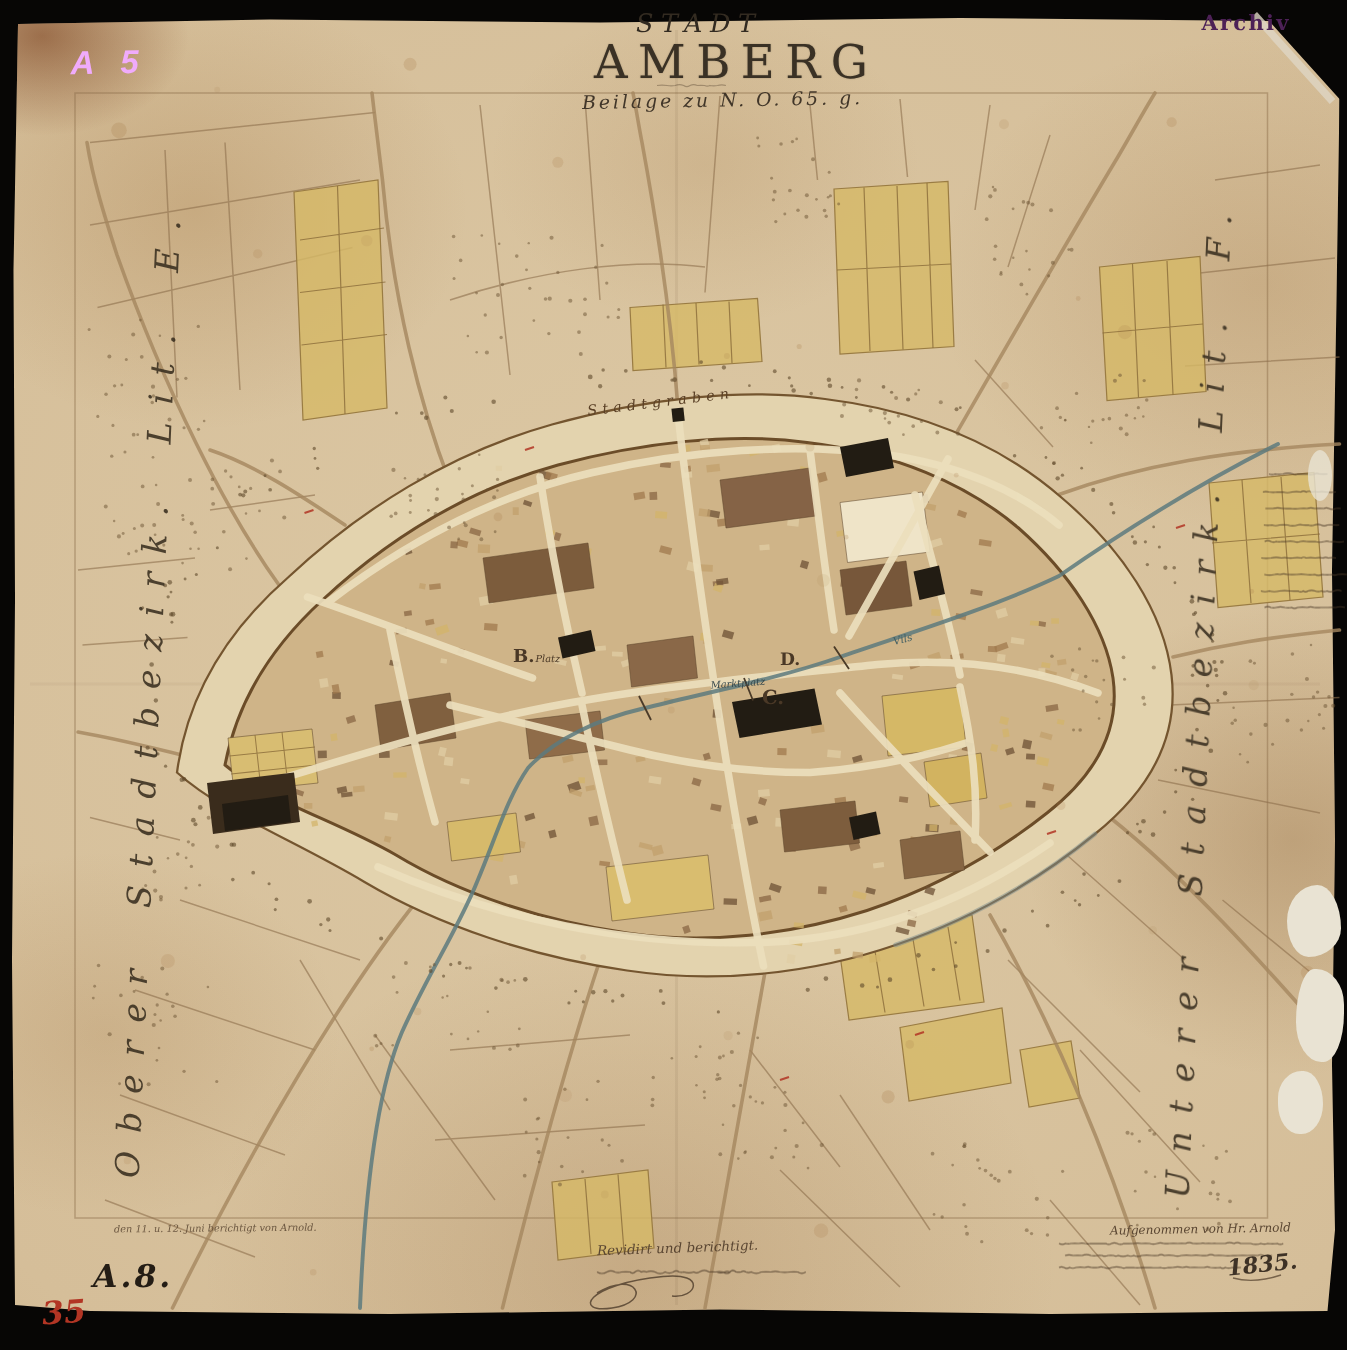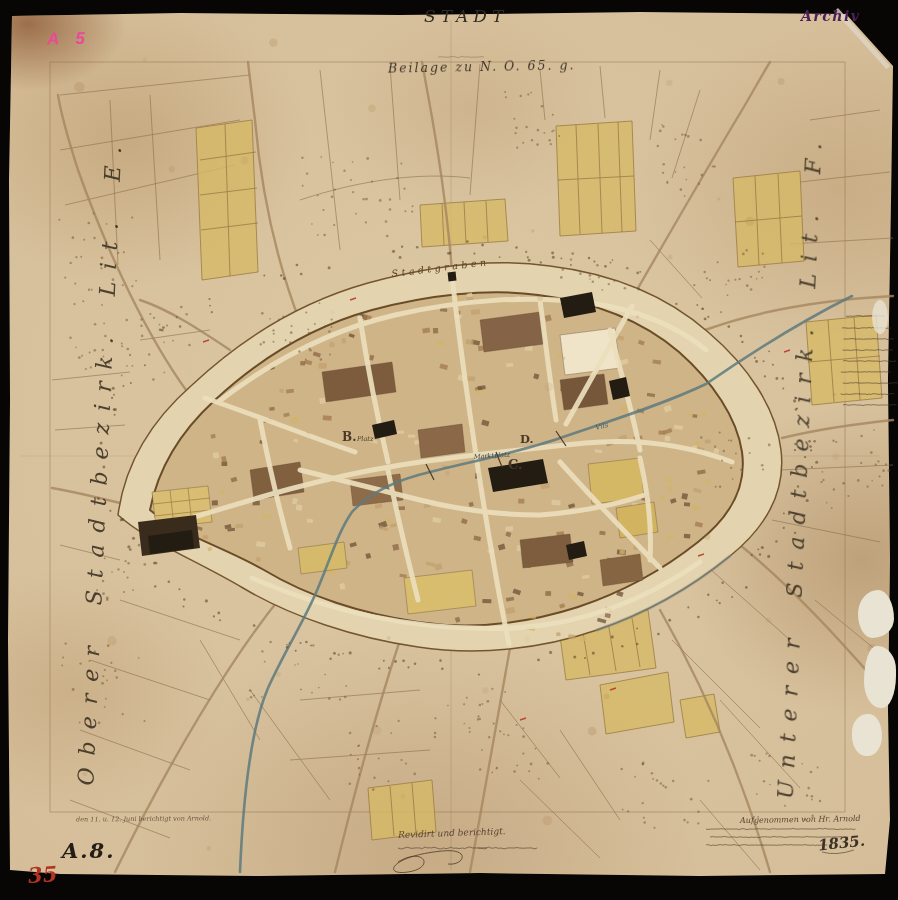--- a/index.html
+++ b/index.html
@@ -14,22 +14,22 @@
       radial-gradient(380px 300px at 420px 845px, rgba(138,92,48,.22), transparent 75%),
       radial-gradient(240px 210px at 862px 560px, rgba(132,88,44,.3), transparent 75%),
       radial-gradient(220px 170px at 70px 690px, rgba(150,104,54,.18), transparent 72%),
       radial-gradient(1250px 1150px at 450px 430px, #dcc8a4 0%, #d5be99 50%, #c8ad84 85%, #b99c72 100%);
   }
   .map-svg{position:absolute;left:0;top:0;}
   .overlay{position:absolute;white-space:nowrap;}
   .t-kicker{font-style:italic;font-size:17px;letter-spacing:5px;color:#332b21;}
   .t-main{font-size:31px;letter-spacing:7px;color:#3a3125;text-shadow:0 0 1px rgba(58,49,37,.4);}
   .t-sub{font-style:italic;font-size:12.5px;letter-spacing:2px;color:#413629;}
-  .stamp-archiv{font-weight:bold;font-size:14px;letter-spacing:1.5px;color:#4d2157;font-style:italic;}
-  .mark-a5{font-family:"Liberation Sans",sans-serif;font-weight:bold;font-style:italic;font-size:17px;letter-spacing:6px;color:#ec4899;}
+  .stamp-archiv{font-weight:bold;font-size:14px;letter-spacing:1.5px;color:#4d2157;}
+  .mark-a5{font-family:"Liberation Sans",sans-serif;font-weight:bold;font-style:italic;font-size:22px;letter-spacing:6px;color:#f0abfc;}
   .mark-a8{font-weight:bold;font-style:italic;font-size:21px;letter-spacing:2px;color:#241d15;margin-top:20px;}
   .mark-red{font-weight:bold;font-style:italic;font-size:21px;color:#b23524;}
   .side-label{font-style:italic;font-size:22px;letter-spacing:12px;word-spacing:10px;color:rgba(56,45,31,.88);}
   .script-sm{font-style:italic;color:#5a4632;}
   .year{font-style:italic;font-weight:bold;font-size:15px;color:#3e3226;}
   .wpatch{position:absolute;background:#e9e3d3;}
 </style>
 </head>
 <body>
 
@@ -1010,20 +1010,21 @@
         <path d="M840.5791855892166,394 q2.8,1.0 5.6,0 q3.4,1.0 6.8,0 q3.4,-0.6 6.9,0 q2.7,0.1 5.5,0 q1.7,1.3 3.4,0 q1.6,1.1 3.2,0 q2.4,-0.7 4.8,0 q2.1,0.9 4.1,0 q1.9,0.8 3.8,0 q2.3,1.2 4.7,0 q2.5,-1.1 5.0,0"></path>
         <path d="M842.9940916830674,405 q2.1,-1.1 4.3,0 q1.8,0.4 3.5,0 q2.9,-0.7 5.8,0 q2.2,0.4 4.4,0 q2.0,1.2 4.1,0 q3.2,-0.6 6.4,0 q2.3,-0.9 4.6,0 q2.3,0.3 4.5,0 q2.3,0.0 4.6,0 q2.6,-0.1 5.3,0 q3.0,-1.0 6.1,0"></path>
       </g>
     <path d="M398,862 C424,846 436,868 408,872 C382,876 390,856 442,851 C472,848 464,866 448,864" stroke="#4e3c2a" stroke-width="1" fill="none" opacity="0.8"></path>
     <path d="M822,852 q14,4 32,-2" stroke="#4e3c2a" stroke-width="0.9" fill="none" opacity="0.7"></path>
   </svg>
 
   <div class="overlay" style="left:838px;top:8px;width:78px;height:5px;background:#ded6c4;transform:rotate(48deg);transform-origin:0 0;opacity:.8;"></div>
 
   <div class="overlay t-kicker" style="left:424px;top:6px;">STADT</div>
+  <div class="overlay t-main" style="left:396px;top:24px;">AMBERG</div>
   <div class="overlay t-sub" style="left:388px;top:59px;transform:rotate(-1deg);">Beilage zu N. O. 65. g.</div>
 
   <div class="overlay stamp-archiv" style="left:801px;top:8px;">Archiv</div>
   <div class="overlay mark-a5" style="left:47px;top:29px;transform:rotate(-1deg);">A 5</div>
   <div class="overlay mark-a8" style="left:62px;top:818px;">A.8.</div>
   <div class="overlay mark-red" style="left:28px;top:862px;transform:rotate(-4deg);">35</div>
 
   <div class="overlay side-label" style="left:100px;top:460px;transform:translate(-50%,-50%) rotate(-87.5deg);">Oberer Stadtbezirk. Lit. E.</div>
   <div class="overlay side-label" style="left:800px;top:465px;transform:translate(-50%,-50%) rotate(-87.5deg);">Unterer Stadtbezirk. Lit. F.</div>
 

